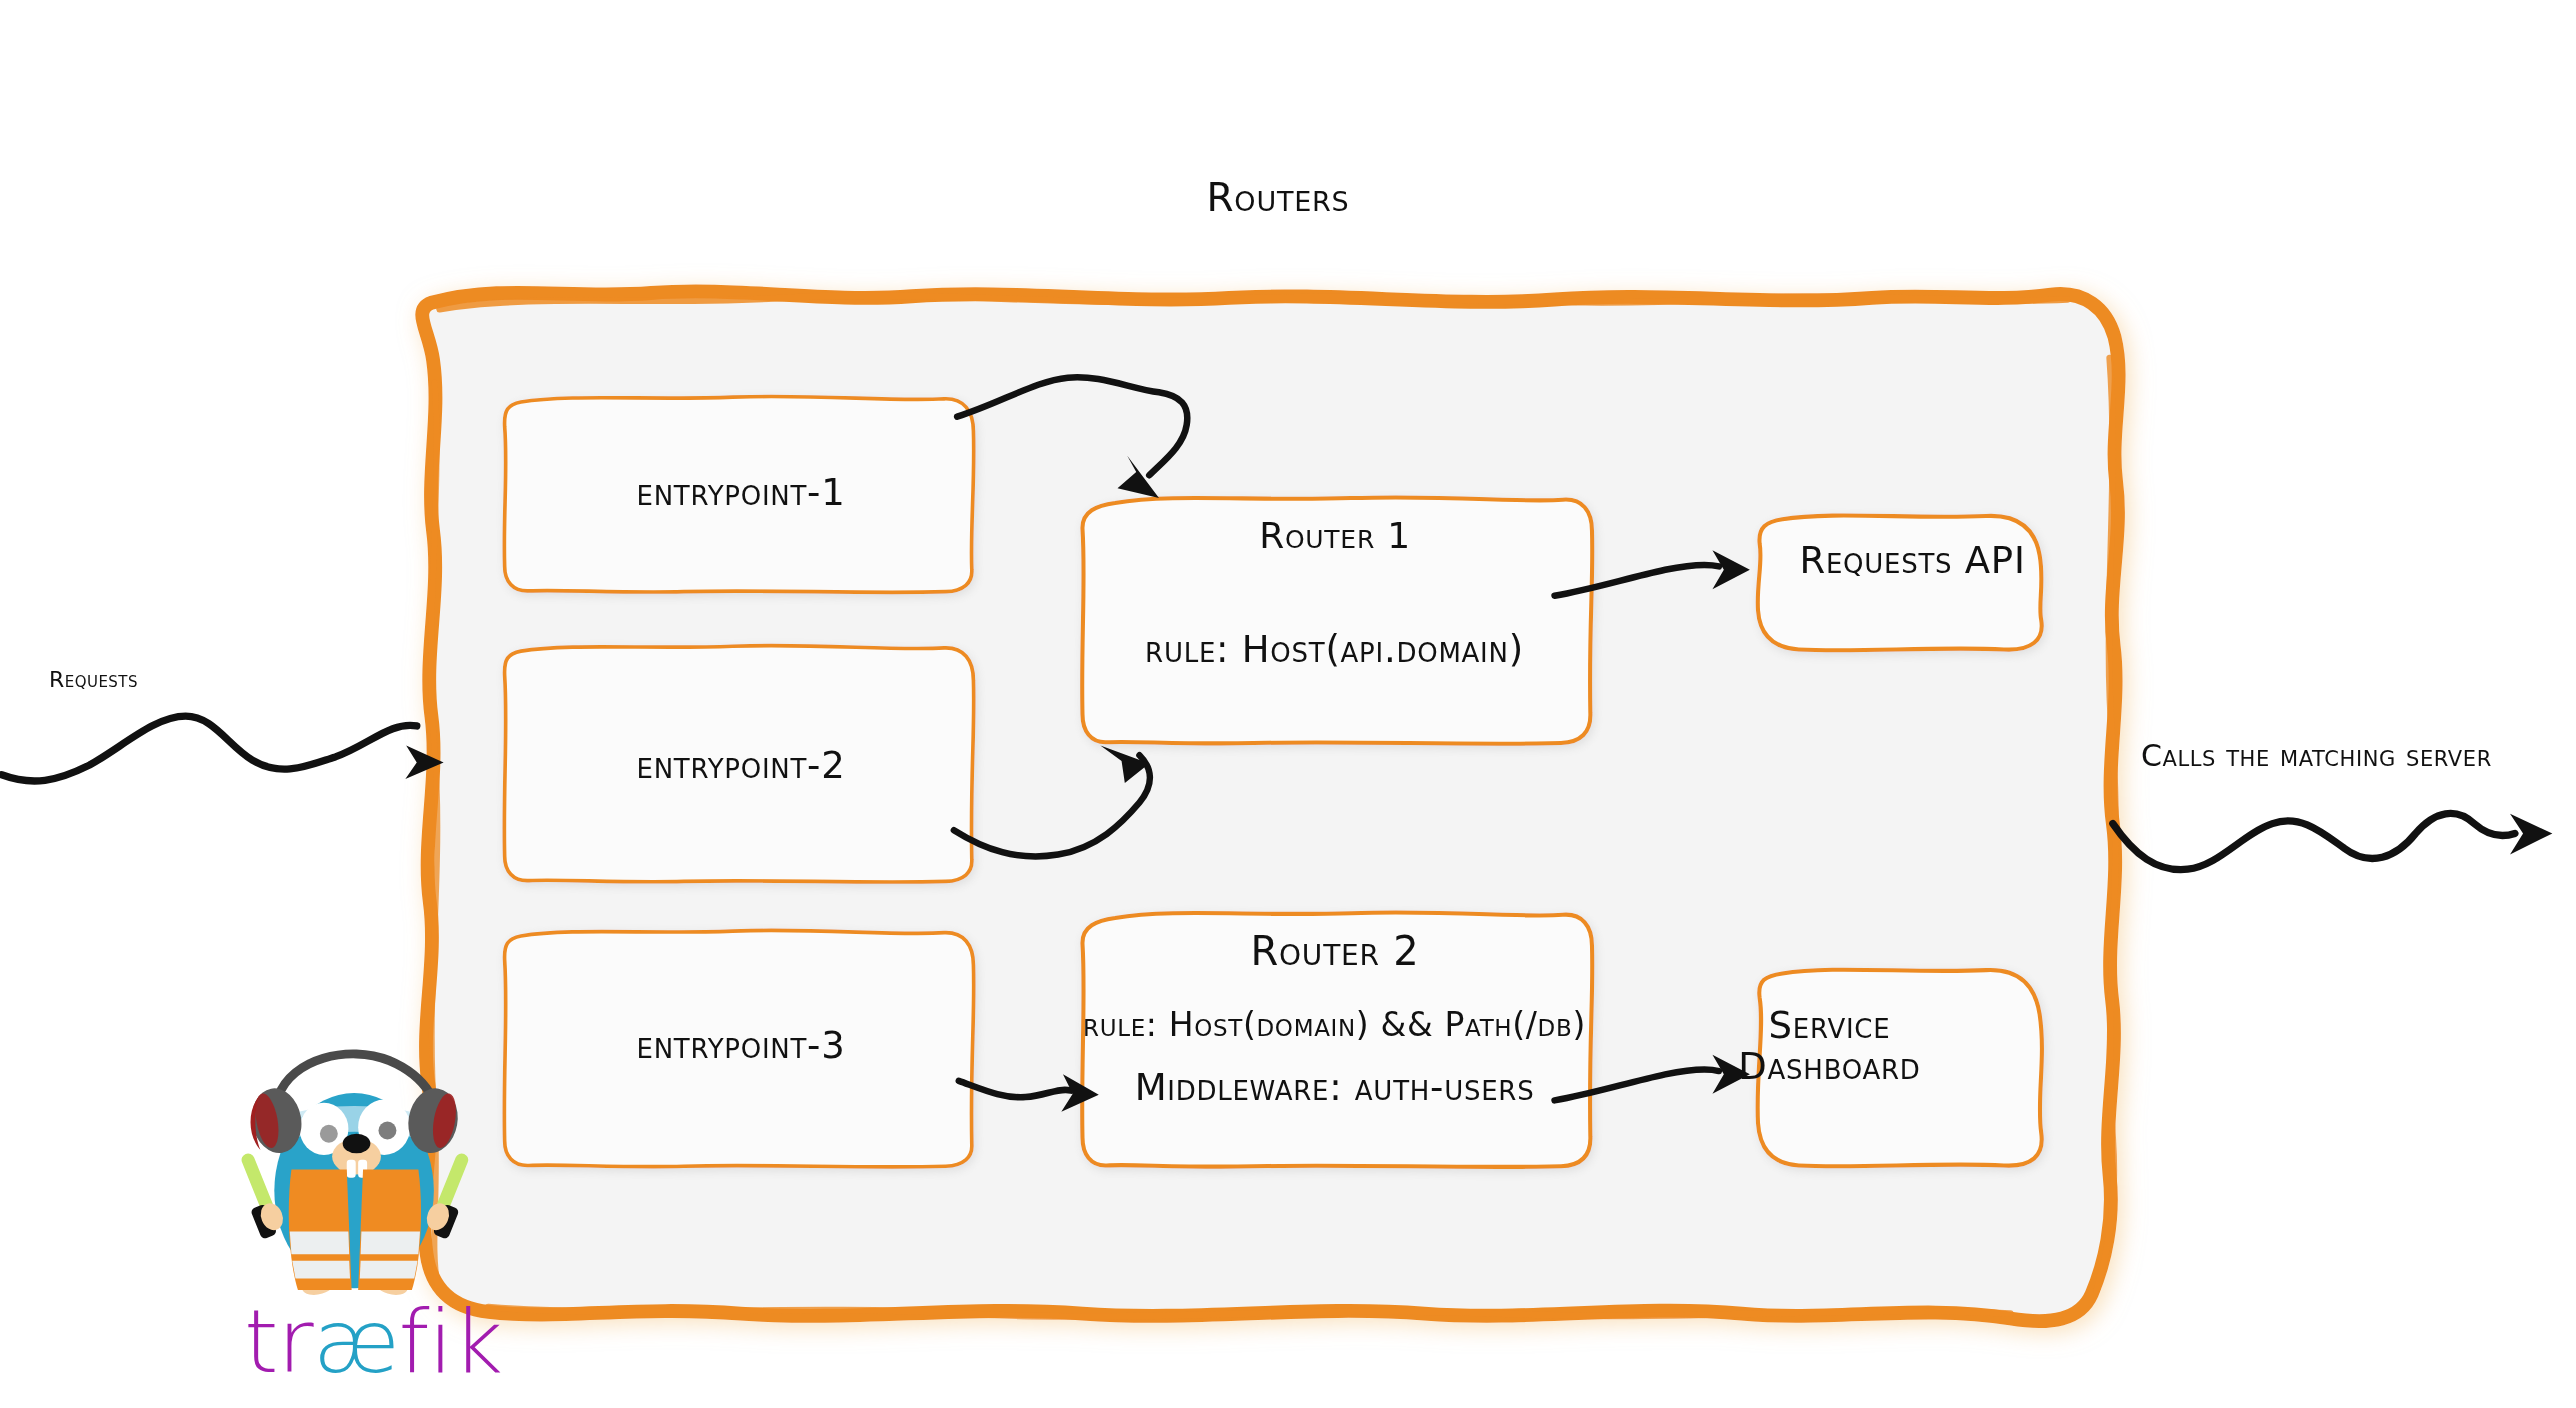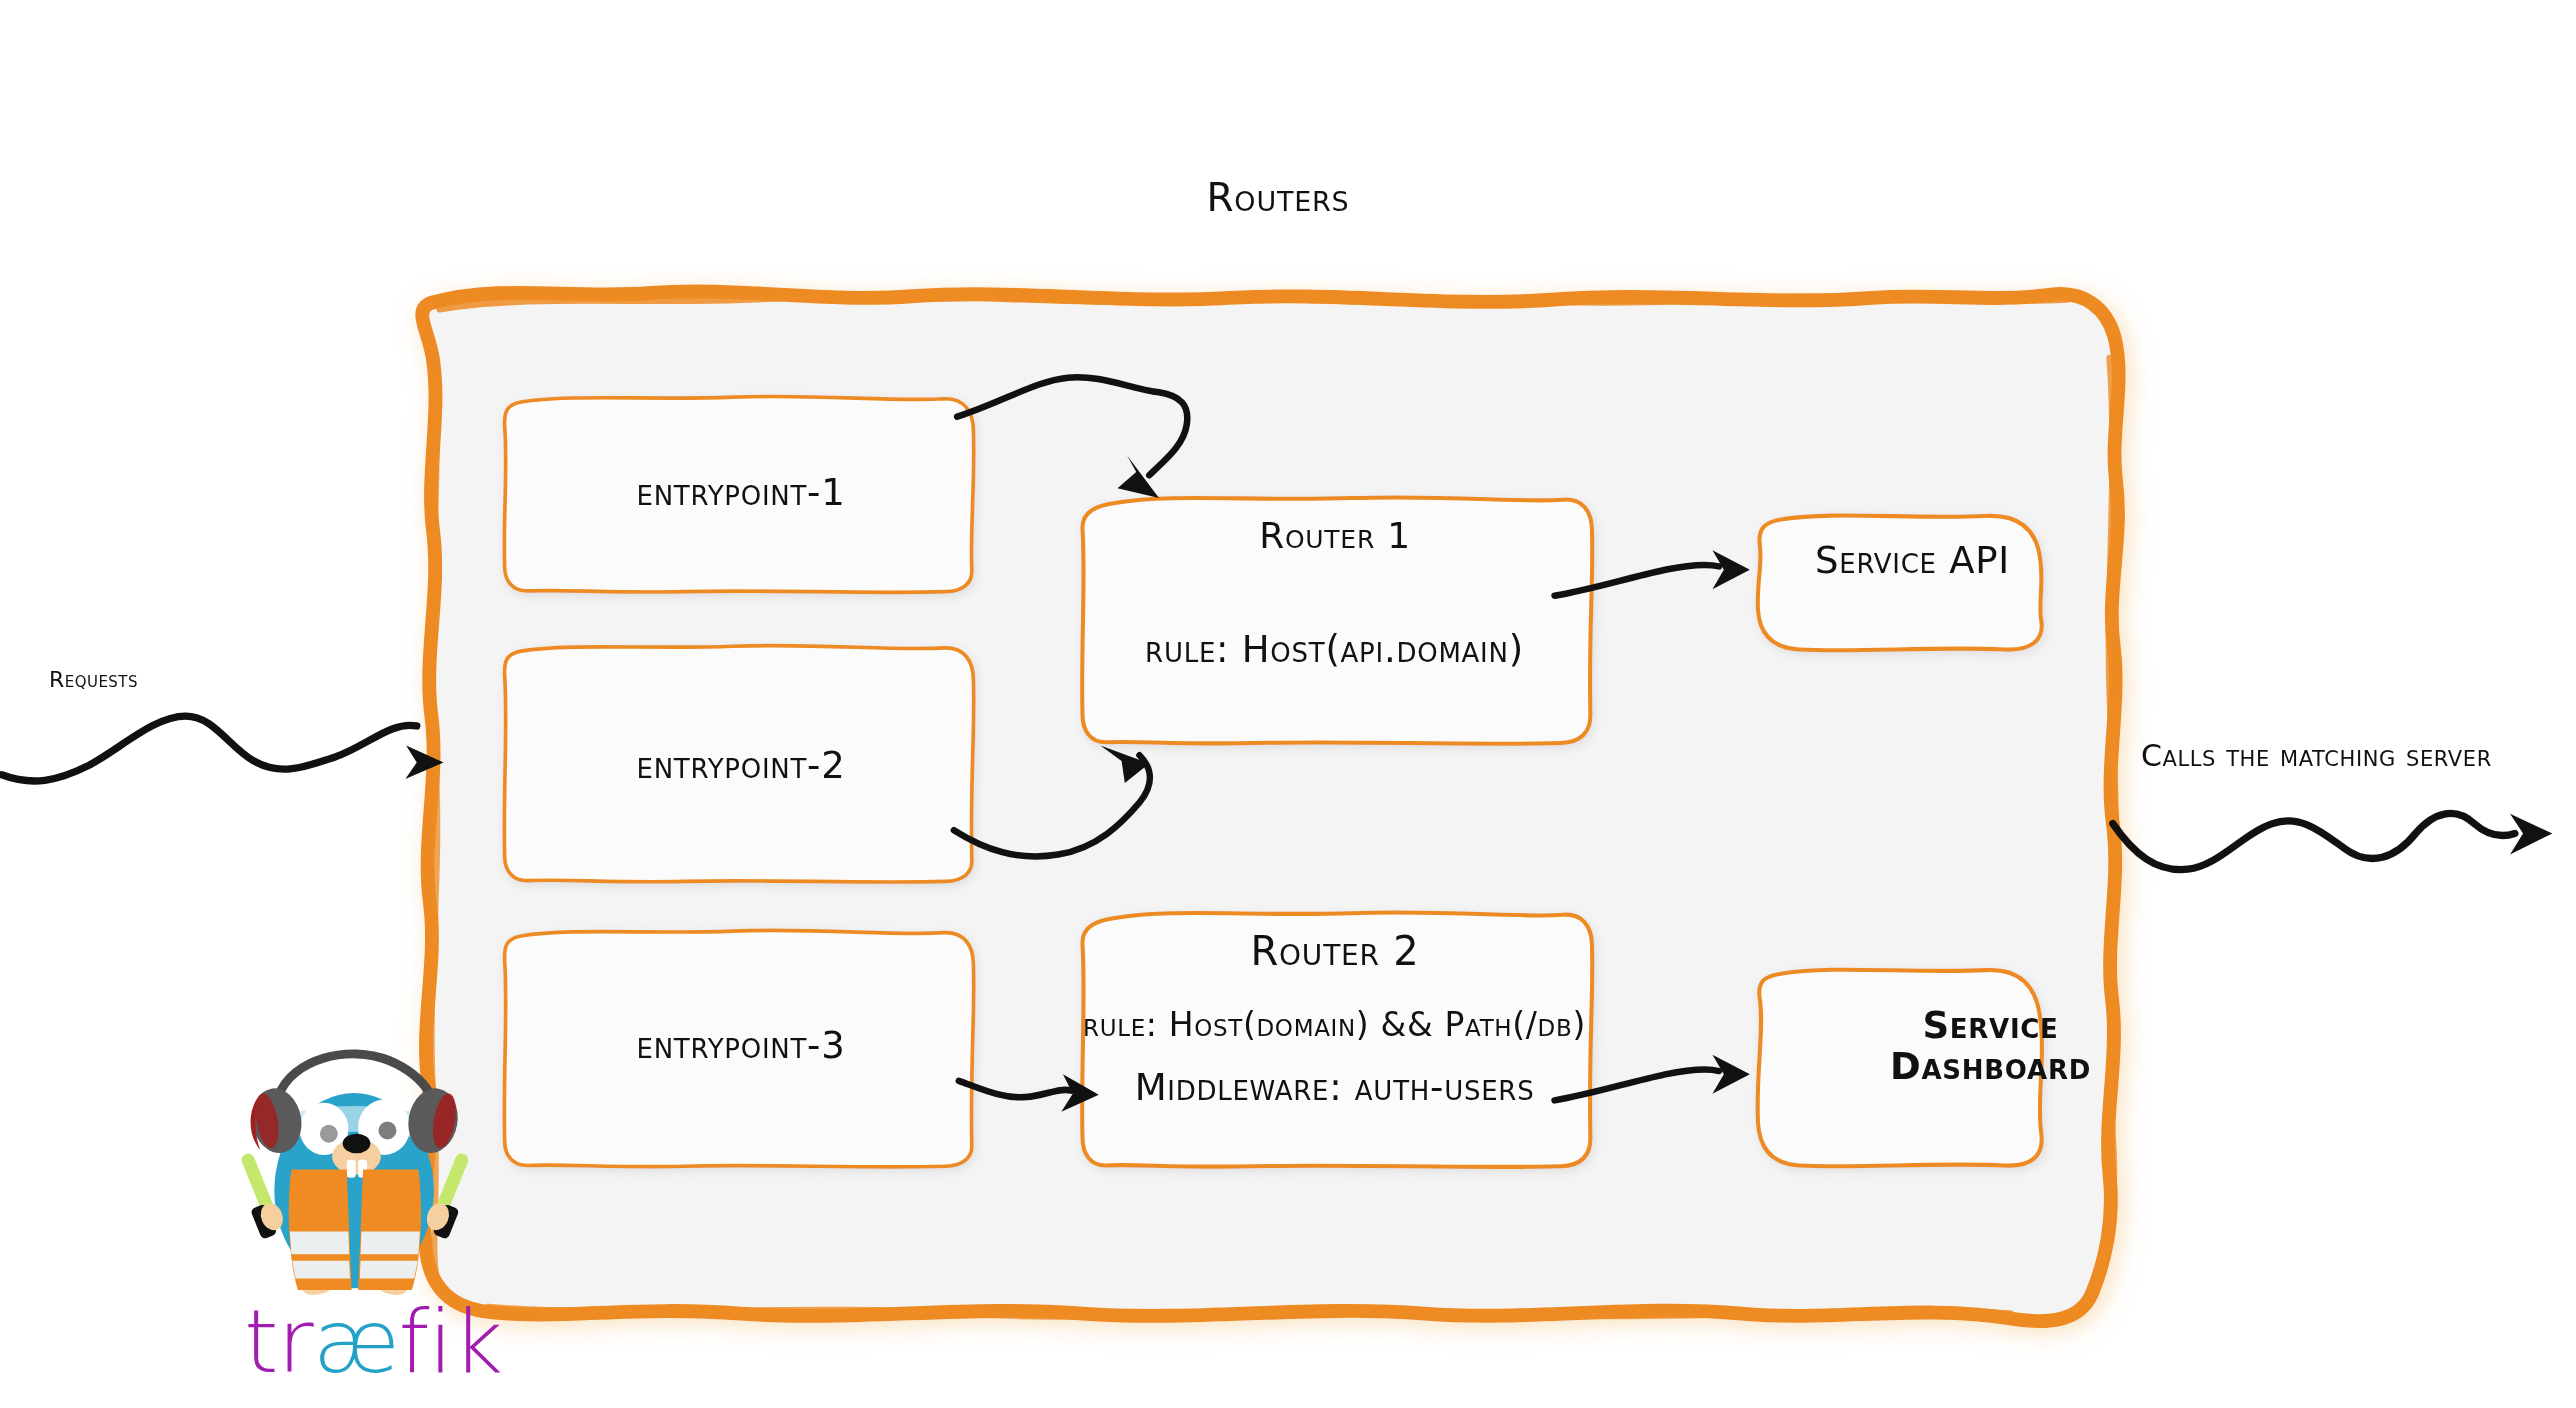--- a/index.html
+++ b/index.html
@@ -109,26 +109,25 @@
     font-size: 37px;
   }
 
   
   #svc-api-label {
     left: 1774px; top: 537px;
     width: 277px; height: 47px;
     font-size: 37px;
   }
   #svc-dash-block {
-    left: 1852px; top: 981px;
+    left: 1691px; top: 981px;
     width: 277px; height: 130px;
     font-size: 37px;
     justify-content: center;
     gap: 0;
-    font-weight: bold;
   }
 
   
   #traefik-wordmark {
     position: absolute;
     left: 244px; top: 1298px;
     width: 244px; height: 98px;
     font-family: "DejaVu Sans", sans-serif;
     font-size: 88px;
     font-weight: 300;
@@ -397,21 +396,21 @@
     <div class="tbox hand ep-label" id="ep2-label">entrypoint-2</div>
     <div class="tbox hand ep-label" id="ep3-label">entrypoint-3</div>
 
     <div class="tbox hand" id="r1-title">Router 1</div>
     <div class="tbox hand" id="r1-rule">rule: Host(api.domain)</div>
 
     <div class="tbox hand" id="r2-title">Router 2</div>
     <div class="tbox hand" id="r2-mw">Middleware: auth-users</div>
     <div class="tbox hand" id="r2-rule">rule: Host(domain) &amp;&amp; Path(/db)</div>
 
-    <div class="tbox hand" id="svc-api-label">Service API</div>
+    <div class="tbox hand" id="svc-api-label">Requests API</div>
 
     <div class="tbox hand" id="svc-dash-block">
       <div>Service</div>
       <div>Dashboard</div>
     </div>
 
     <div id="traefik-wordmark"><span class="wm-dark">tr</span><span class="wm-blue">æ</span><span class="wm-dark">fik</span></div>
 
   </div>
 </div>

